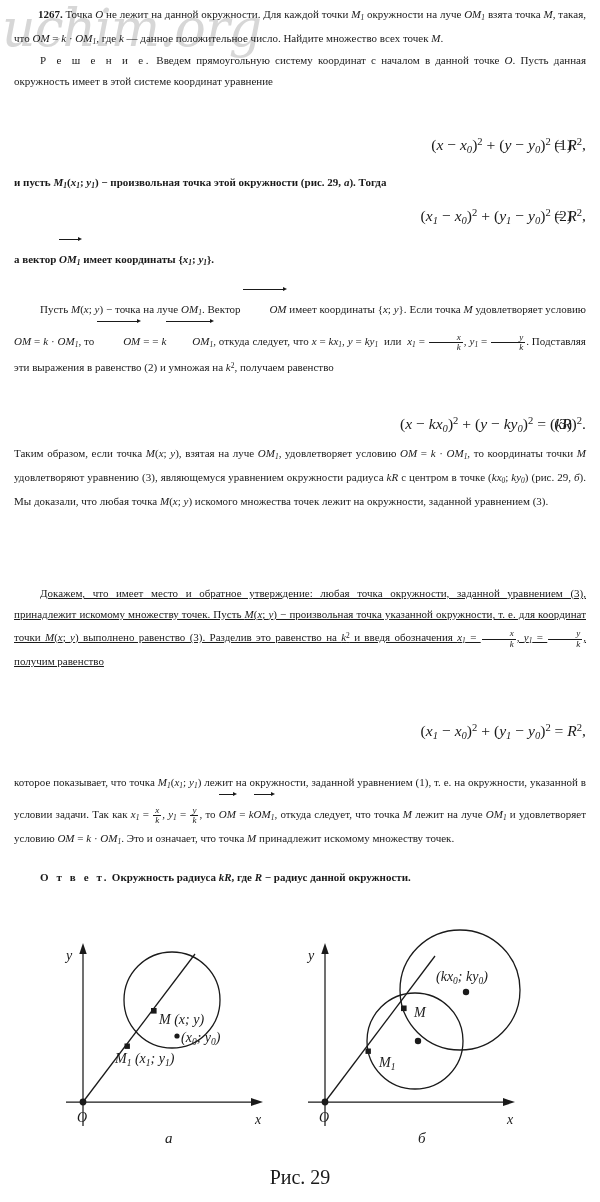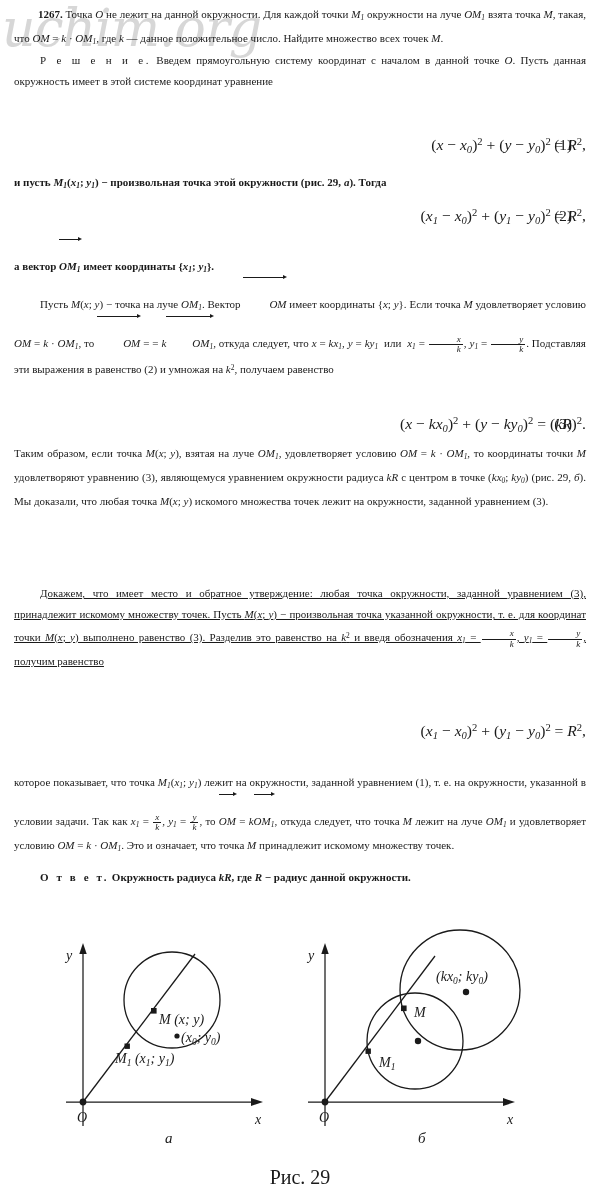--- a/index.html
+++ b/index.html
@@ -70,21 +70,21 @@
   .rm { font-style: normal; }
 
   
   .spaced { letter-spacing: 2.6px; }
 
   
   .vec {
     position: relative;
     display: inline-block;
     font-style: italic;
-    padding-top: 15px;
+    padding-top: 8px;
   }
   .vec::before {
     content: "";
     position: absolute;
     left: 0; right: 1px;
     top: -2px;
     height: 1px;
     background: #1a1a1a;
   }
   .vec::after {
@@ -202,21 +202,21 @@
 
   <div class="eq" style="top:207px;">
     (<i>x</i><sub>1</sub> − <i>x</i><sub>0</sub>)<sup class="rm">2</sup> + (<i>y</i><sub>1</sub> − <i>y</i><sub>0</sub>)<sup class="rm">2</sup> = <i>R</i><sup class="rm">2</sup>,
     <span class="eqno" style="top:0;">(2)</span>
   </div>
 
   <div class="txt noj" style="top:241px;">
     а вектор <span class="vec"><i>OM</i><sub>1</sub></span> имеет координаты {<i>x</i><sub>1</sub>; <i>y</i><sub>1</sub>}.
   </div>
 
-  <div class="txt indent" style="top:279px;">
+  <div class="txt indent" style="top:291px;">
     Пусть <i>M</i>(<i>x</i>; <i>y</i>) − точка на луче <i>OM</i><sub>1</sub>. Вектор <span class="vec"><i>OM</i></span> имеет координаты
     {<i>x</i>; <i>y</i>}. Если точка <i>M</i> удовлетворяет условию <i>OM</i> = <i>k</i> · <i>OM</i><sub>1</sub>, то <span class="vec"><i>OM</i></span> =
     = <i>k</i><span class="vec"><i>OM</i><sub>1</sub></span>, откуда следует, что <i>x</i> = <i>kx</i><sub>1</sub>, <i>y</i> = <i>ky</i><sub>1</sub> &nbsp;или&nbsp; <i>x</i><sub>1</sub> = <span class="frac"><span class="num"><i>x</i></span><span class="den"><i>k</i></span></span>, <i>y</i><sub>1</sub> = <span class="frac"><span class="num"><i>y</i></span><span class="den"><i>k</i></span></span>.
     Подставляя эти выражения в равенство (2) и умножая на <i>k</i><sup class="rm">2</sup>, получаем
     равенство
   </div>
 
   <div class="eq" style="top:415px;">
     (<i>x</i> − <i>kx</i><sub>0</sub>)<sup class="rm">2</sup> + (<i>y</i> − <i>ky</i><sub>0</sub>)<sup class="rm">2</sup> = (<i>kR</i>)<sup class="rm">2</sup>.
     <span class="eqno" style="top:0;">(3)</span>

